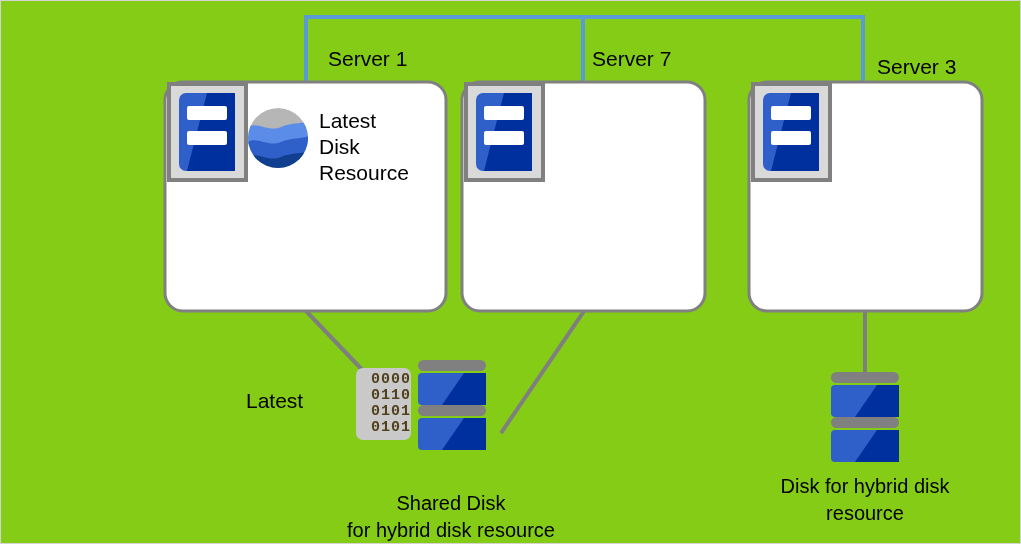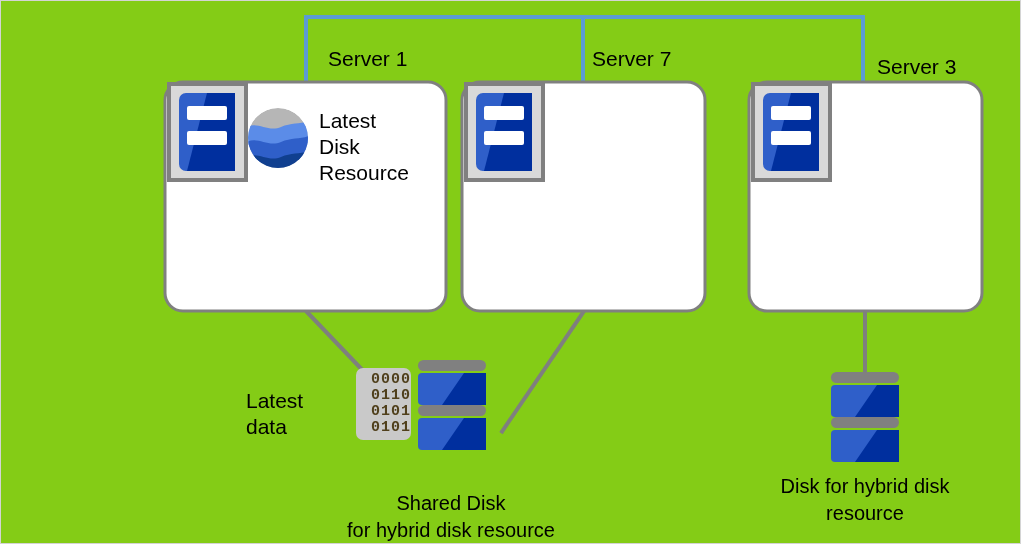--- a/index.html
+++ b/index.html
@@ -163,21 +163,20 @@
   <div class="node-label server-title" style="left:876px; top:45px;margin-top:8px;">Server 3</div>
 
   <div class="multiline" style="left:318px; top:107px;">
     <div>Latest</div>
     <div>Disk</div>
     <div>Resource</div>
   </div>
 
   <div class="multiline right-align" style="left:245px; top:371px; width:100px;">
     <div>Latest</div>
-    <div>data</div>
   </div>
 
   <div class="bits" style="left:355px; top:371px; width:55px;">
     <div>0000</div>
     <div>0110</div>
     <div>0101</div>
     <div>0101</div>
   </div>
 
   <div class="caption" style="left:298px; top:472px; width:304px;margin-top:17px;">

